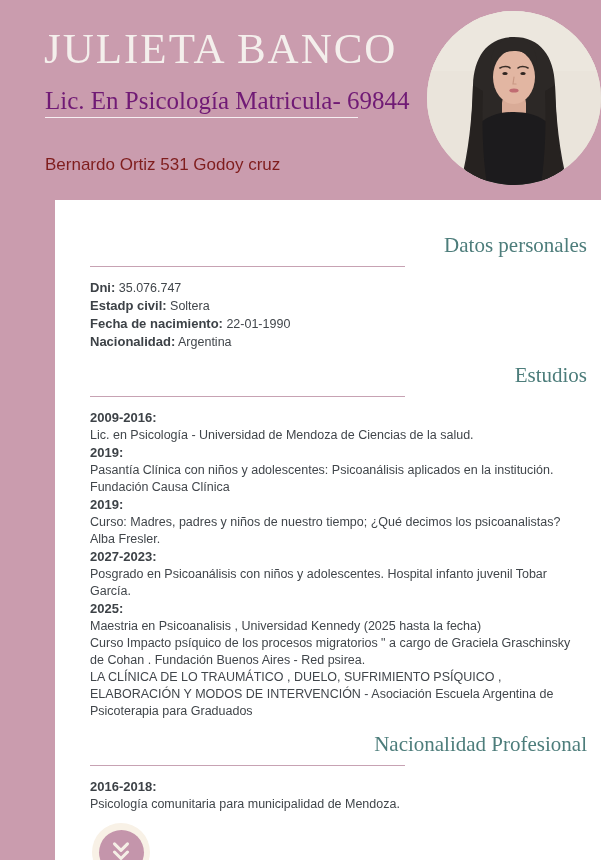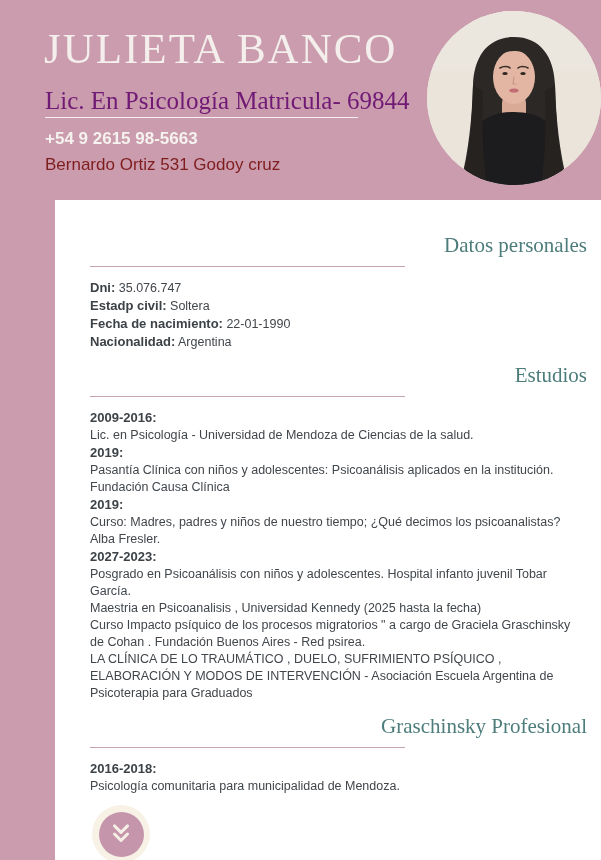--- a/index.html
+++ b/index.html
@@ -140,21 +140,20 @@
   }
 </style>
 </head>
 <body>
 
 <div class="canvas">
 
   <div class="hdr-name">JULIETA BANCO</div>
   <div class="hdr-sub">Lic. En Psicología Matricula- 69844</div>
   <div class="hdr-divider"></div>
-  <div class="hdr-phone">+54 9 2615 98-5663</div>
   <div class="hdr-address">Bernardo Ortiz 531 Godoy cruz</div>
 
   <div class="photo">
     <svg width="174" height="174" viewBox="0 0 174 174">
       <rect x="0" y="0" width="174" height="174" fill="#eae4db"></rect>
       <rect x="0" y="0" width="174" height="60" fill="#ece7de"></rect>
 
       <path d="M87,26 C61,26 47,45 46,74 C45,106 42,140 33,174 L141,174 C132,140 129,106 128,74 C127,45 113,26 87,26 Z" fill="#2c2826"></path>
 
       <rect x="75" y="84" width="24" height="26" rx="8" fill="#d9ab97"></rect>
@@ -200,28 +199,29 @@
             <div class="line"><span class="b">2009-2016:</span></div>
             <div class="line"><span>Lic. en Psicología - Universidad de Mendoza de Ciencias de la salud.</span></div>
             <div class="line"><span class="b">2019:</span></div>
             <div class="line"><span>Pasantía Clínica con niños y adolescentes: Psicoanálisis aplicados en la institución.</span></div>
             <div class="line"><span>Fundación Causa Clínica</span></div>
             <div class="line"><span class="b">2019:</span></div>
             <div class="line"><span>Curso: Madres, padres y niños de nuestro tiempo; ¿Qué decimos los psicoanalistas?</span></div>
             <div class="line"><span>Alba Fresler.</span></div>
             <div class="line"><span class="b">2027-2023:</span></div>
             <div class="line"><span>Posgrado en Psicoanálisis con niños y adolescentes. Hospital infanto juvenil Tobar García.</span></div>
+            <div class="line"><span class="b">2025:</span></div>
             <div class="line"><span>Maestria en Psicoanalisis , Universidad Kennedy (2025 hasta la fecha)</span></div>
             <div class="line"><span>Curso Impacto psíquico de los procesos migratorios " a cargo de Graciela Graschinsky de Cohan . Fundación Buenos Aires - Red psirea.</span></div>
             <div class="line"><span>LA CLÍNICA DE LO TRAUMÁTICO , DUELO, SUFRIMIENTO PSÍQUICO , ELABORACIÓN Y MODOS DE INTERVENCIÓN - Asociación Escuela Argentina de Psicoterapia para Graduados</span></div>
           </div>
   </div>
 
   <div class="section section-2">
-    <h2 class="section-title">Graschinsky Profesional</h2>
+    <h2 class="section-title">Nacionalidad Profesional</h2>
     <div class="section-divider"></div>
     <div>
             <div class="line"><span class="b">2016-2018:</span></div>
             <div class="line"><span>Psicología comunitaria para municipalidad de Mendoza.</span></div>
           </div>
   </div>
 </div>
 
     <button class="scroll-btn">
       <span class="scroll-btn-inner">

